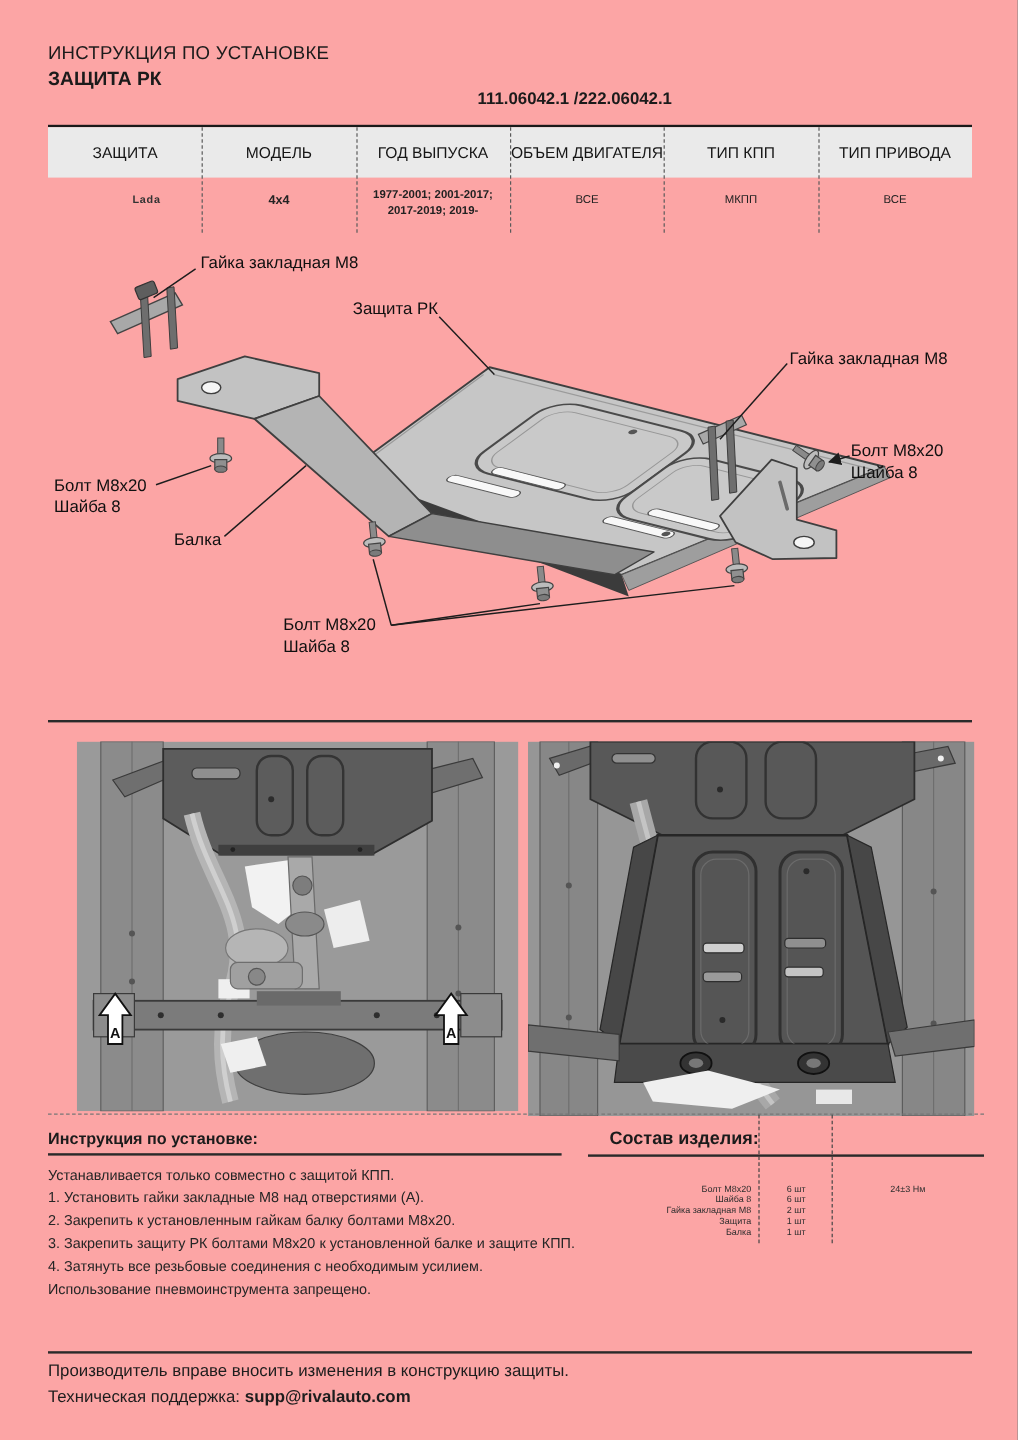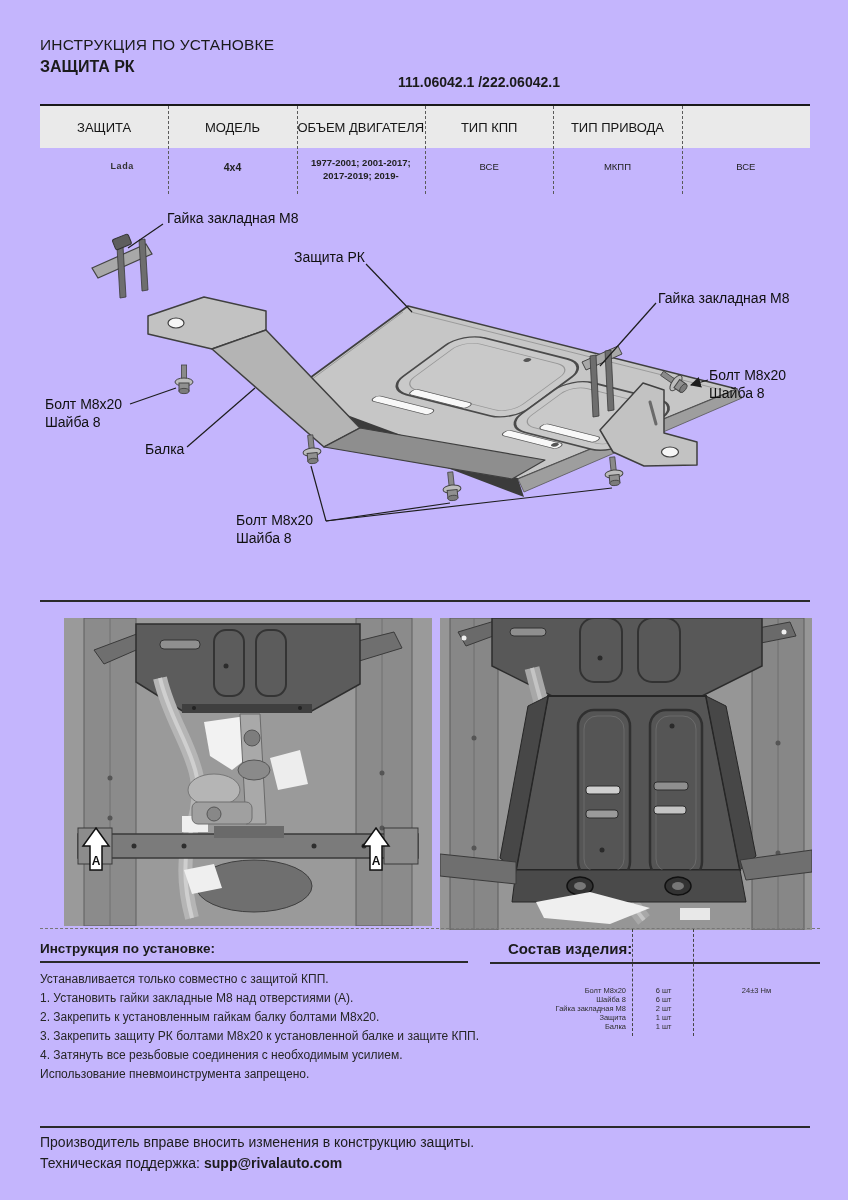--- a/index.html
+++ b/index.html
@@ -1,16 +1,16 @@
 <!DOCTYPE html>
 <html><head>
 <meta charset="utf-8">
 <style>
   html,body{margin:0;padding:0;background:#888;}
-  .page{position:relative;width:848px;height:1200px;background:#c4b5fd;overflow:hidden;
+  .page{position:relative;width:848px;height:1200px;background:#fca5a5;overflow:hidden;
         font-family:"Liberation Sans",sans-serif;color:#1b1b1b;margin:0 auto;}
   .abs{position:absolute;}
   
   .hdr1{left:40px;top:36px;font-size:15.5px;letter-spacing:.2px;}
   .hdr2{left:40px;top:58px;font-size:16px;font-weight:700;}
   .hdrnum{left:398px;top:58px;font-size:14px;font-weight:700;margin-top:16px;}
   
   .spec{left:40px;top:104px;width:770px;border-top:2.5px solid #1a1a1a;}
   .spec-head{display:flex;background:#eaeaea;height:42px;}
   .spec-head .cell{width:128.33px;display:flex;align-items:center;justify-content:center;
@@ -58,20 +58,21 @@
 <div class="page">
 
   <div class="abs hdr1">ИНСТРУКЦИЯ ПО УСТАНОВКЕ</div>
   <div class="abs hdr2">ЗАЩИТА РК</div>
   <div class="abs hdrnum">111.06042.1 /222.06042.1</div>
 
   <div class="abs spec" style="position:absolute;">
     <div class="spec-head">
       <div class="cell">ЗАЩИТА</div>
       <div class="cell">МОДЕЛЬ</div>
+      <div class="cell">ГОД ВЫПУСКА</div>
       <div class="cell">ОБЪЕМ ДВИГАТЕЛЯ</div>
       <div class="cell">ТИП КПП</div>
       <div class="cell">ТИП ПРИВОДА</div>
     </div>
     <div class="spec-vals">
       <div class="cell">
           <span class="v-lada">Lada</span>
         </div>
       <div class="cell">
           <span class="v-bold">4x4</span>

